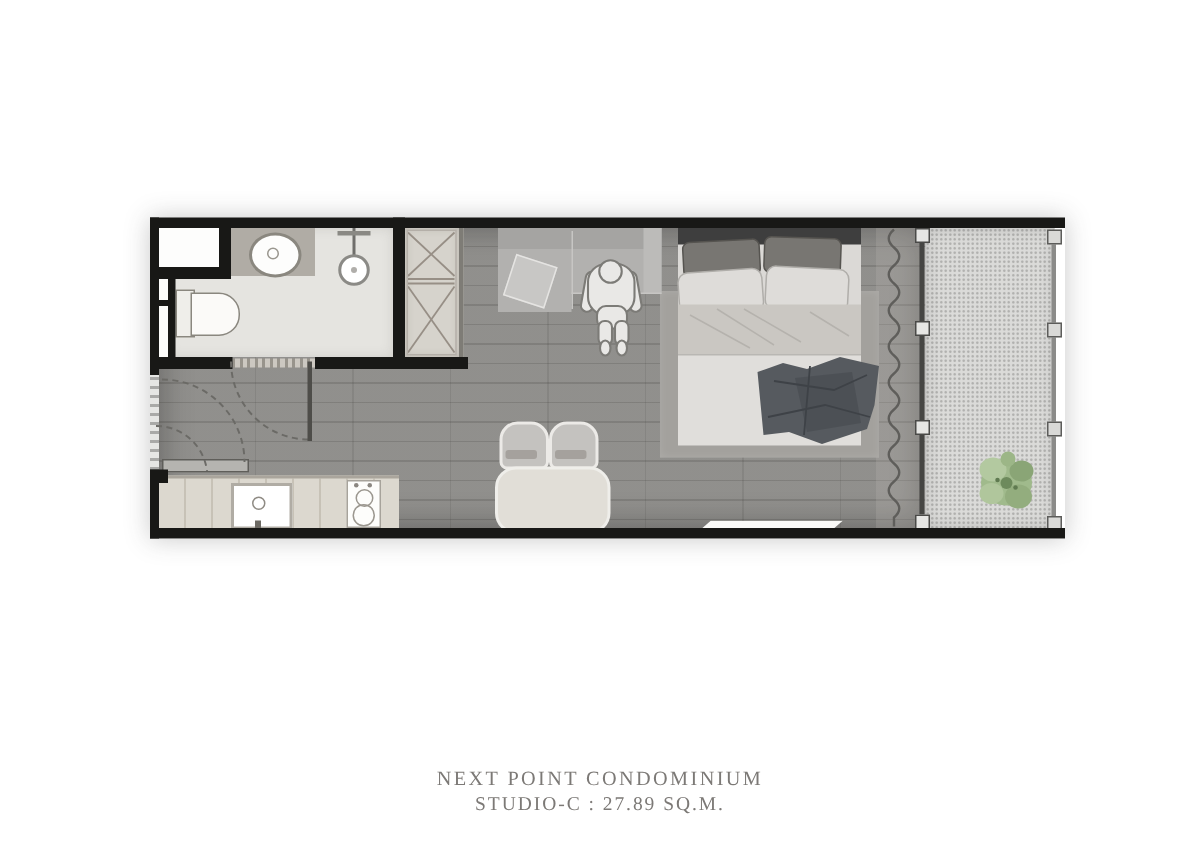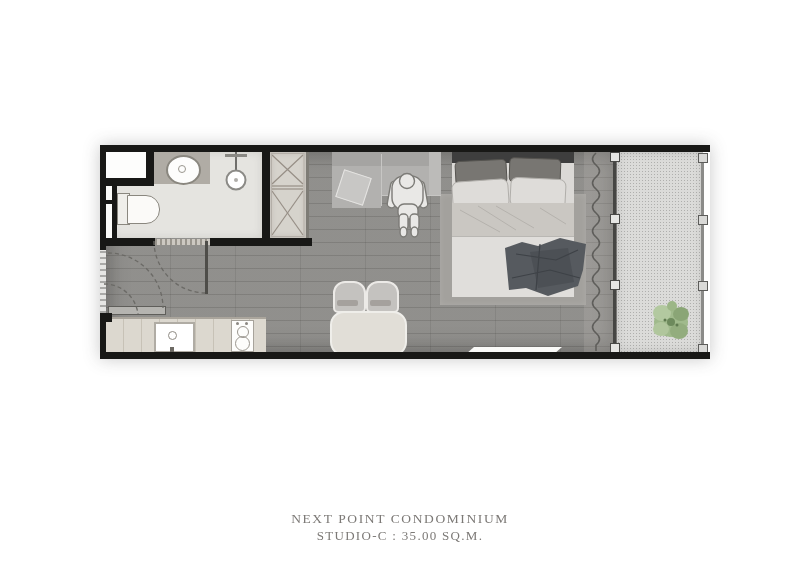--- a/index.html
+++ b/index.html
@@ -176,14 +176,14 @@
       <ellipse cx="672" cy="306" rx="5" ry="5" fill="#9cb687"></ellipse>
       <circle cx="671" cy="322" r="4" fill="#6d8a5c"></circle>
       <circle cx="665" cy="320" r="1.5" fill="#5f7a50"></circle>
       <circle cx="677" cy="325" r="1.5" fill="#5f7a50"></circle>
     </g>
 
     <path d="M460,210 L500,232 M478,206 L516,230 M496,206 L534,228 M540,208 L566,224" stroke="#b5b2ad" stroke-width="1" fill="none"></path>
   </svg>
 
   <div class="caption cap1">NEXT POINT CONDOMINIUM</div>
-  <div class="caption cap2">STUDIO-C : 35.00 SQ.M.</div>
+  <div class="caption cap2">STUDIO-C : 27.89 SQ.M.</div>
 </div>
 
 </body></html>

